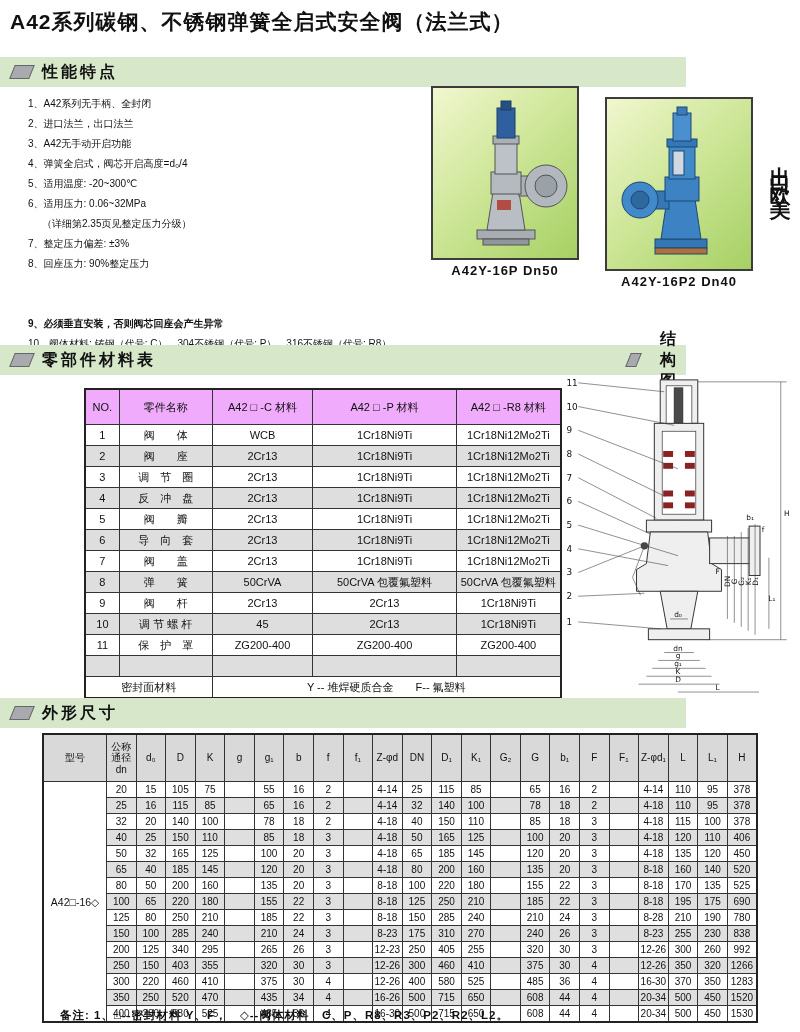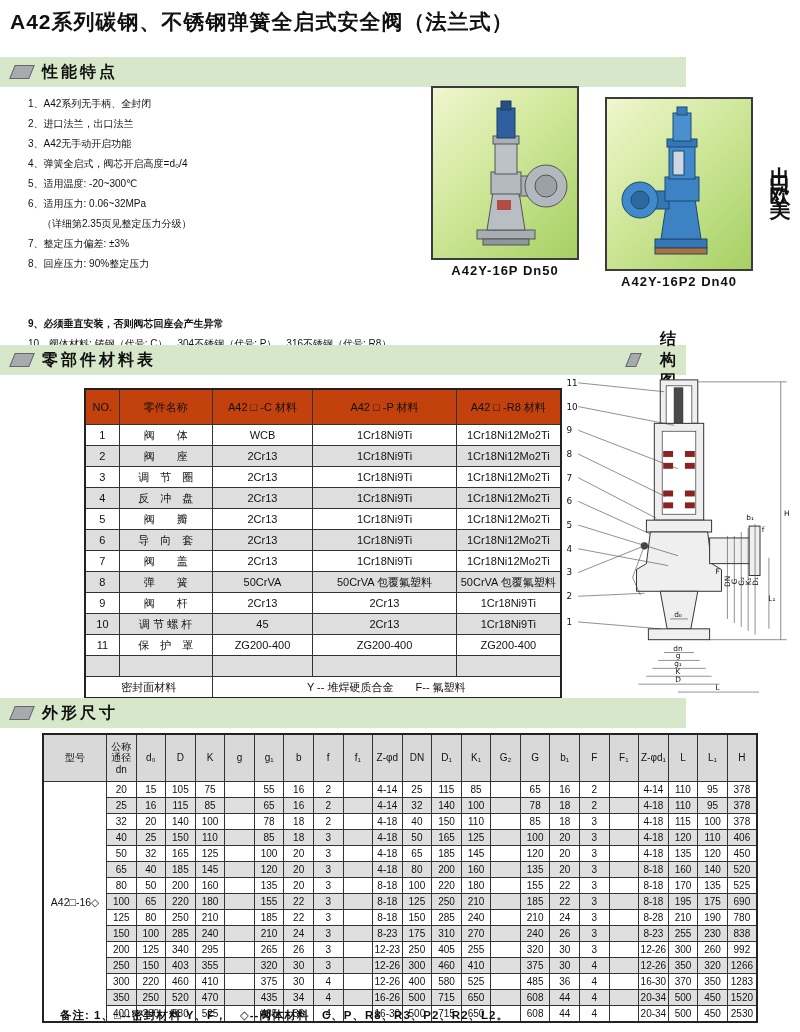--- a/index.html
+++ b/index.html
@@ -26,21 +26,21 @@
                background:linear-gradient(135deg,#f1f7cf 0%,#cfe79a 45%,#a6d063 100%);}
   .caption{font-size:13px;font-weight:bold;margin-top:3px;letter-spacing:1px;}
   .export-label{position:absolute;right:6px;top:150px;writing-mode:vertical-rl;
                 font-size:21px;font-weight:bold;letter-spacing:10px;}
 
   table{border-collapse:collapse;}
   .parts-table{position:absolute;left:84px;top:388px;width:478px;font-size:11px;table-layout:fixed;}
   .parts-table th,.parts-table td{border:1px solid #333;text-align:center;padding:0 2px;height:20px;
                 overflow:hidden;white-space:nowrap;}
   .parts-table{border:2px solid #222;}
-  .parts-table thead th{background:#c2410c;height:34px;font-weight:normal;}
+  .parts-table thead th{background:#f0abfc;height:34px;font-weight:normal;}
   .parts-table tbody#parts-body tr:nth-child(even) td{background:#dedede;}
   .col-no{width:34px;} .col-name{width:92px;} .col-c{width:100px;} .col-p{width:142px;} .col-r8{width:104px;}
   .pname{text-align:center;}
 
   .structure{position:absolute;left:560px;top:370px;width:238px;height:326px;}
 
   .dims-table{position:absolute;left:42px;top:733px;width:716px;font-size:10px;table-layout:fixed;border:2px solid #222;}
   .dims-table th,.dims-table td{border:1px solid #333;text-align:center;padding:0;height:15px;
                 overflow:hidden;}
   .dims-table thead th{background:#d9d9d9;height:46px;font-weight:normal;line-height:1.15;}
@@ -726,20 +726,20 @@
           <td>715</td>
           <td>650</td>
           <td></td>
           <td>608</td>
           <td>44</td>
           <td>4</td>
           <td></td>
           <td>20-34</td>
           <td>500</td>
           <td>450</td>
-          <td>2530</td>
+          <td>1530</td>
         </tr>
       </tbody>
   </table>
 
   <div class="note">备注: 1、□--密封材料 Y、F，　◇--阀体材料　C、P、R8、R3、P2、R2、L2。</div>
 
 </div>
 
 </body></html>

